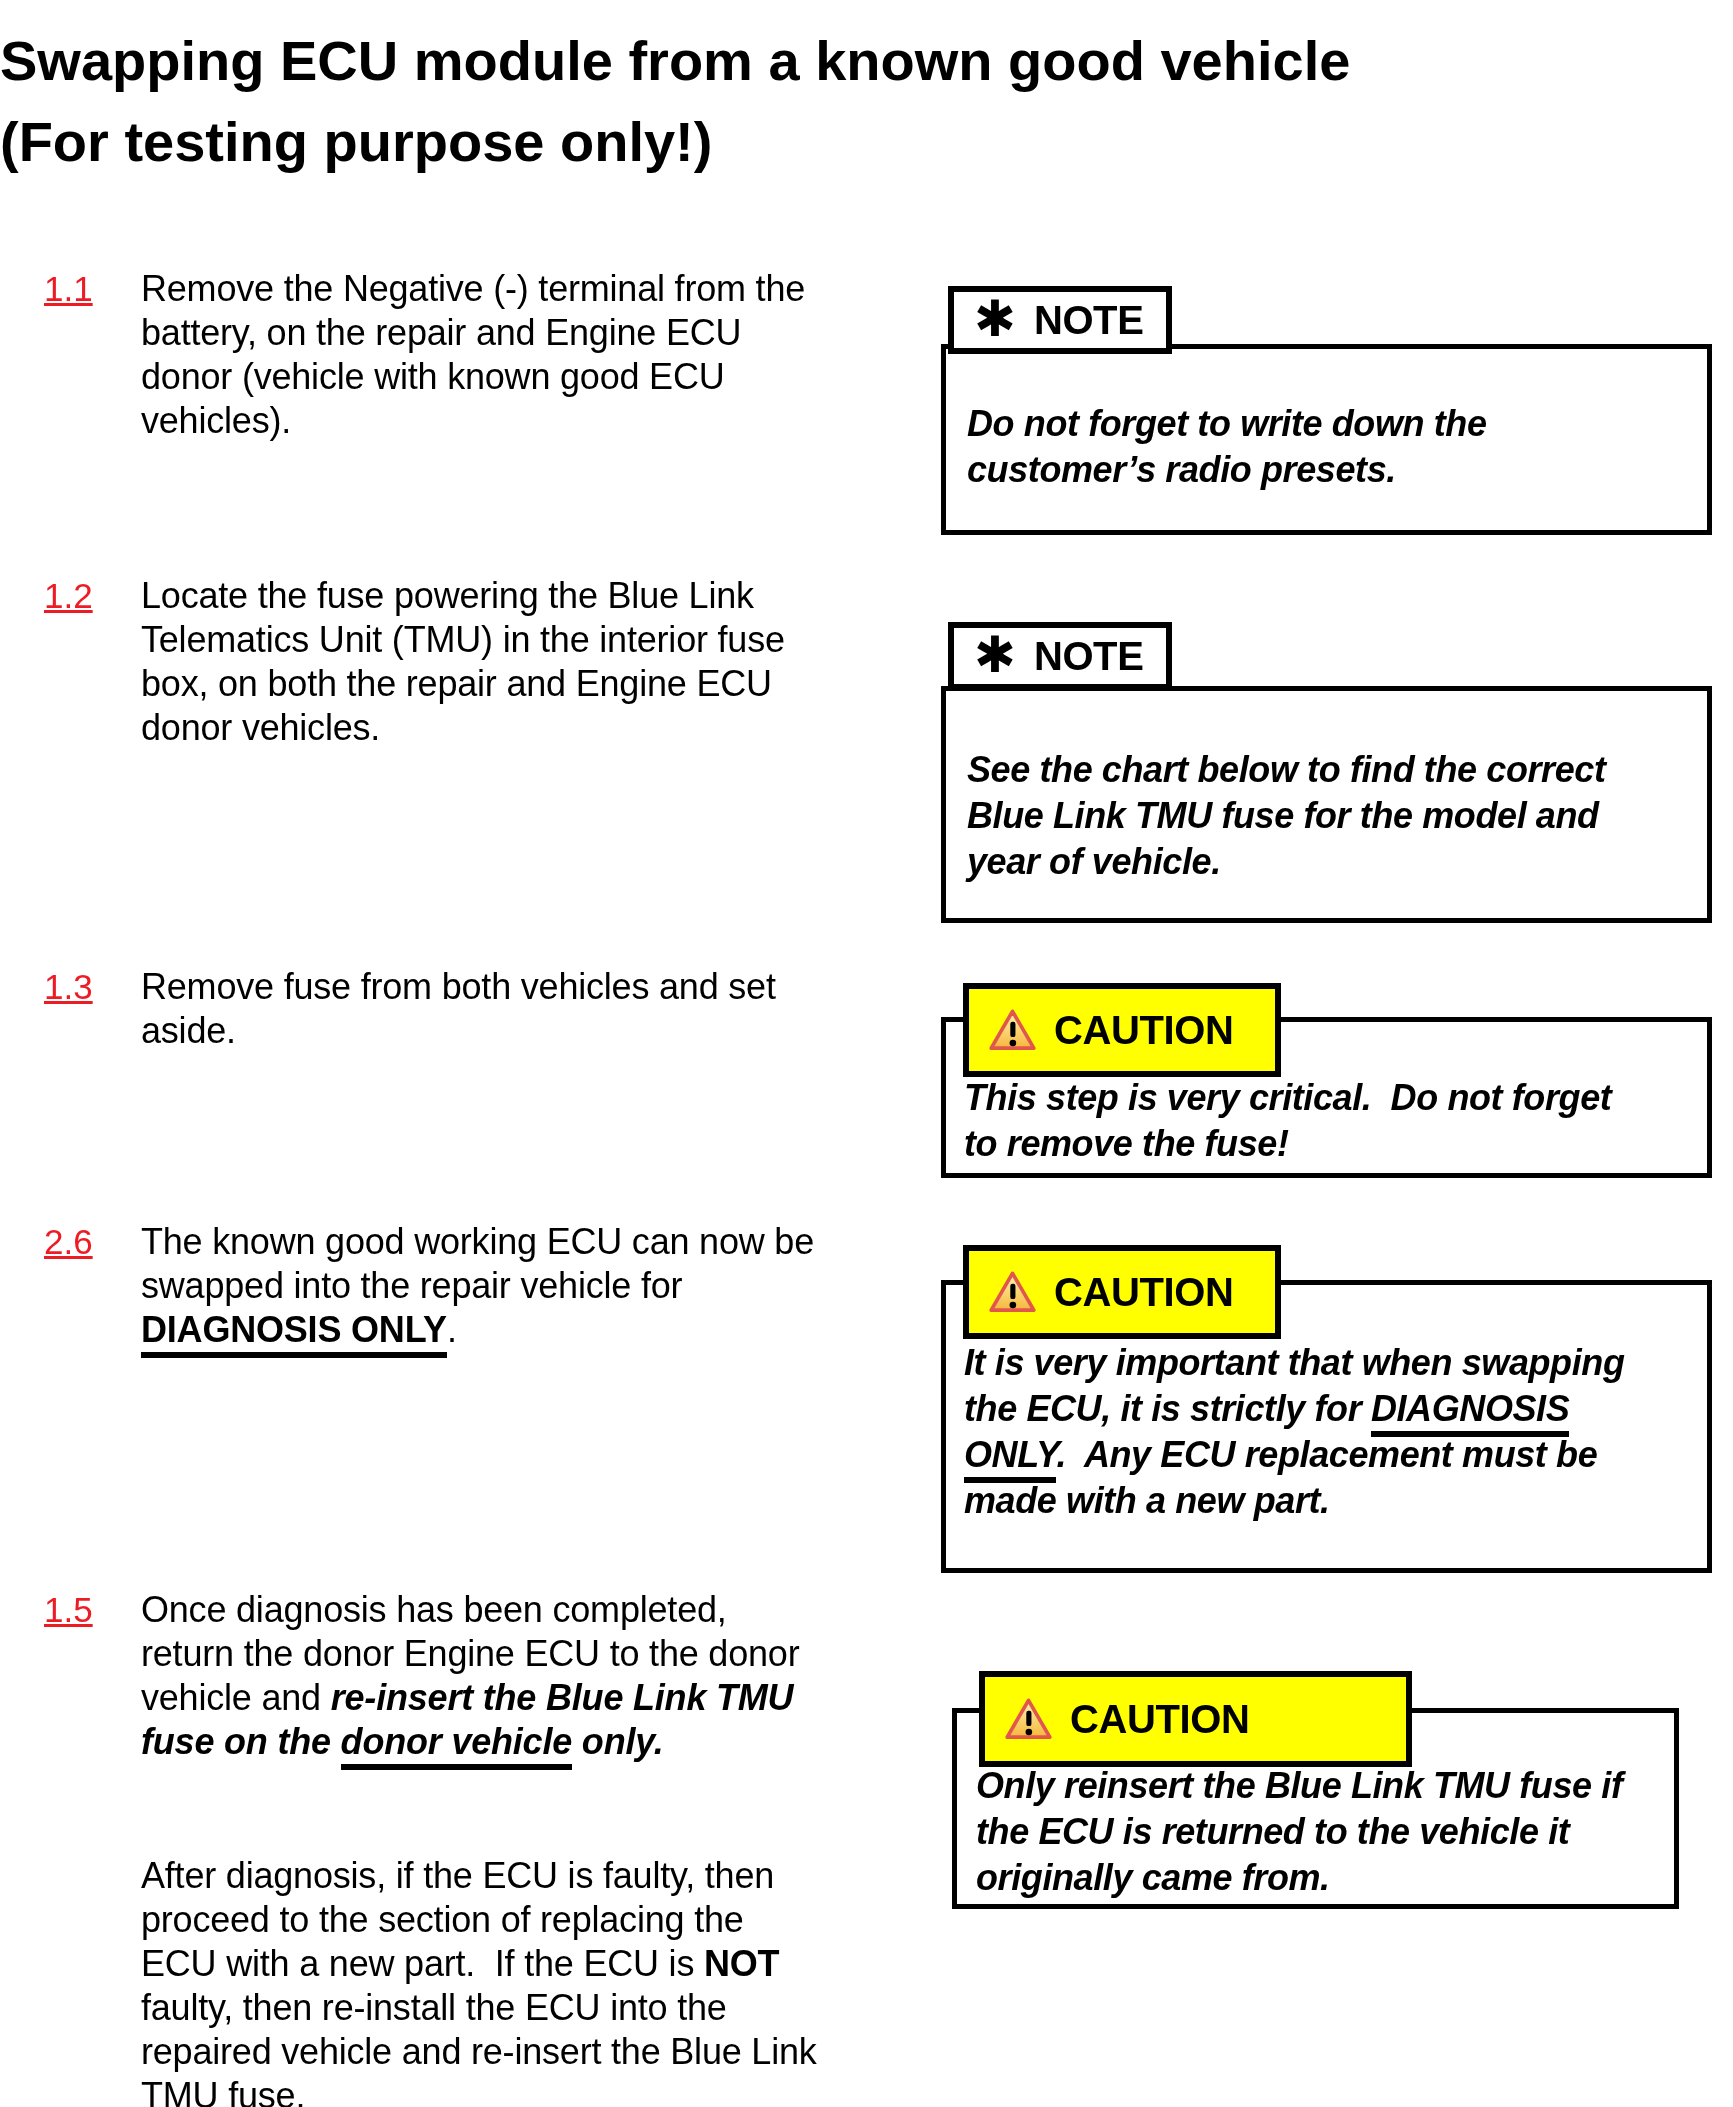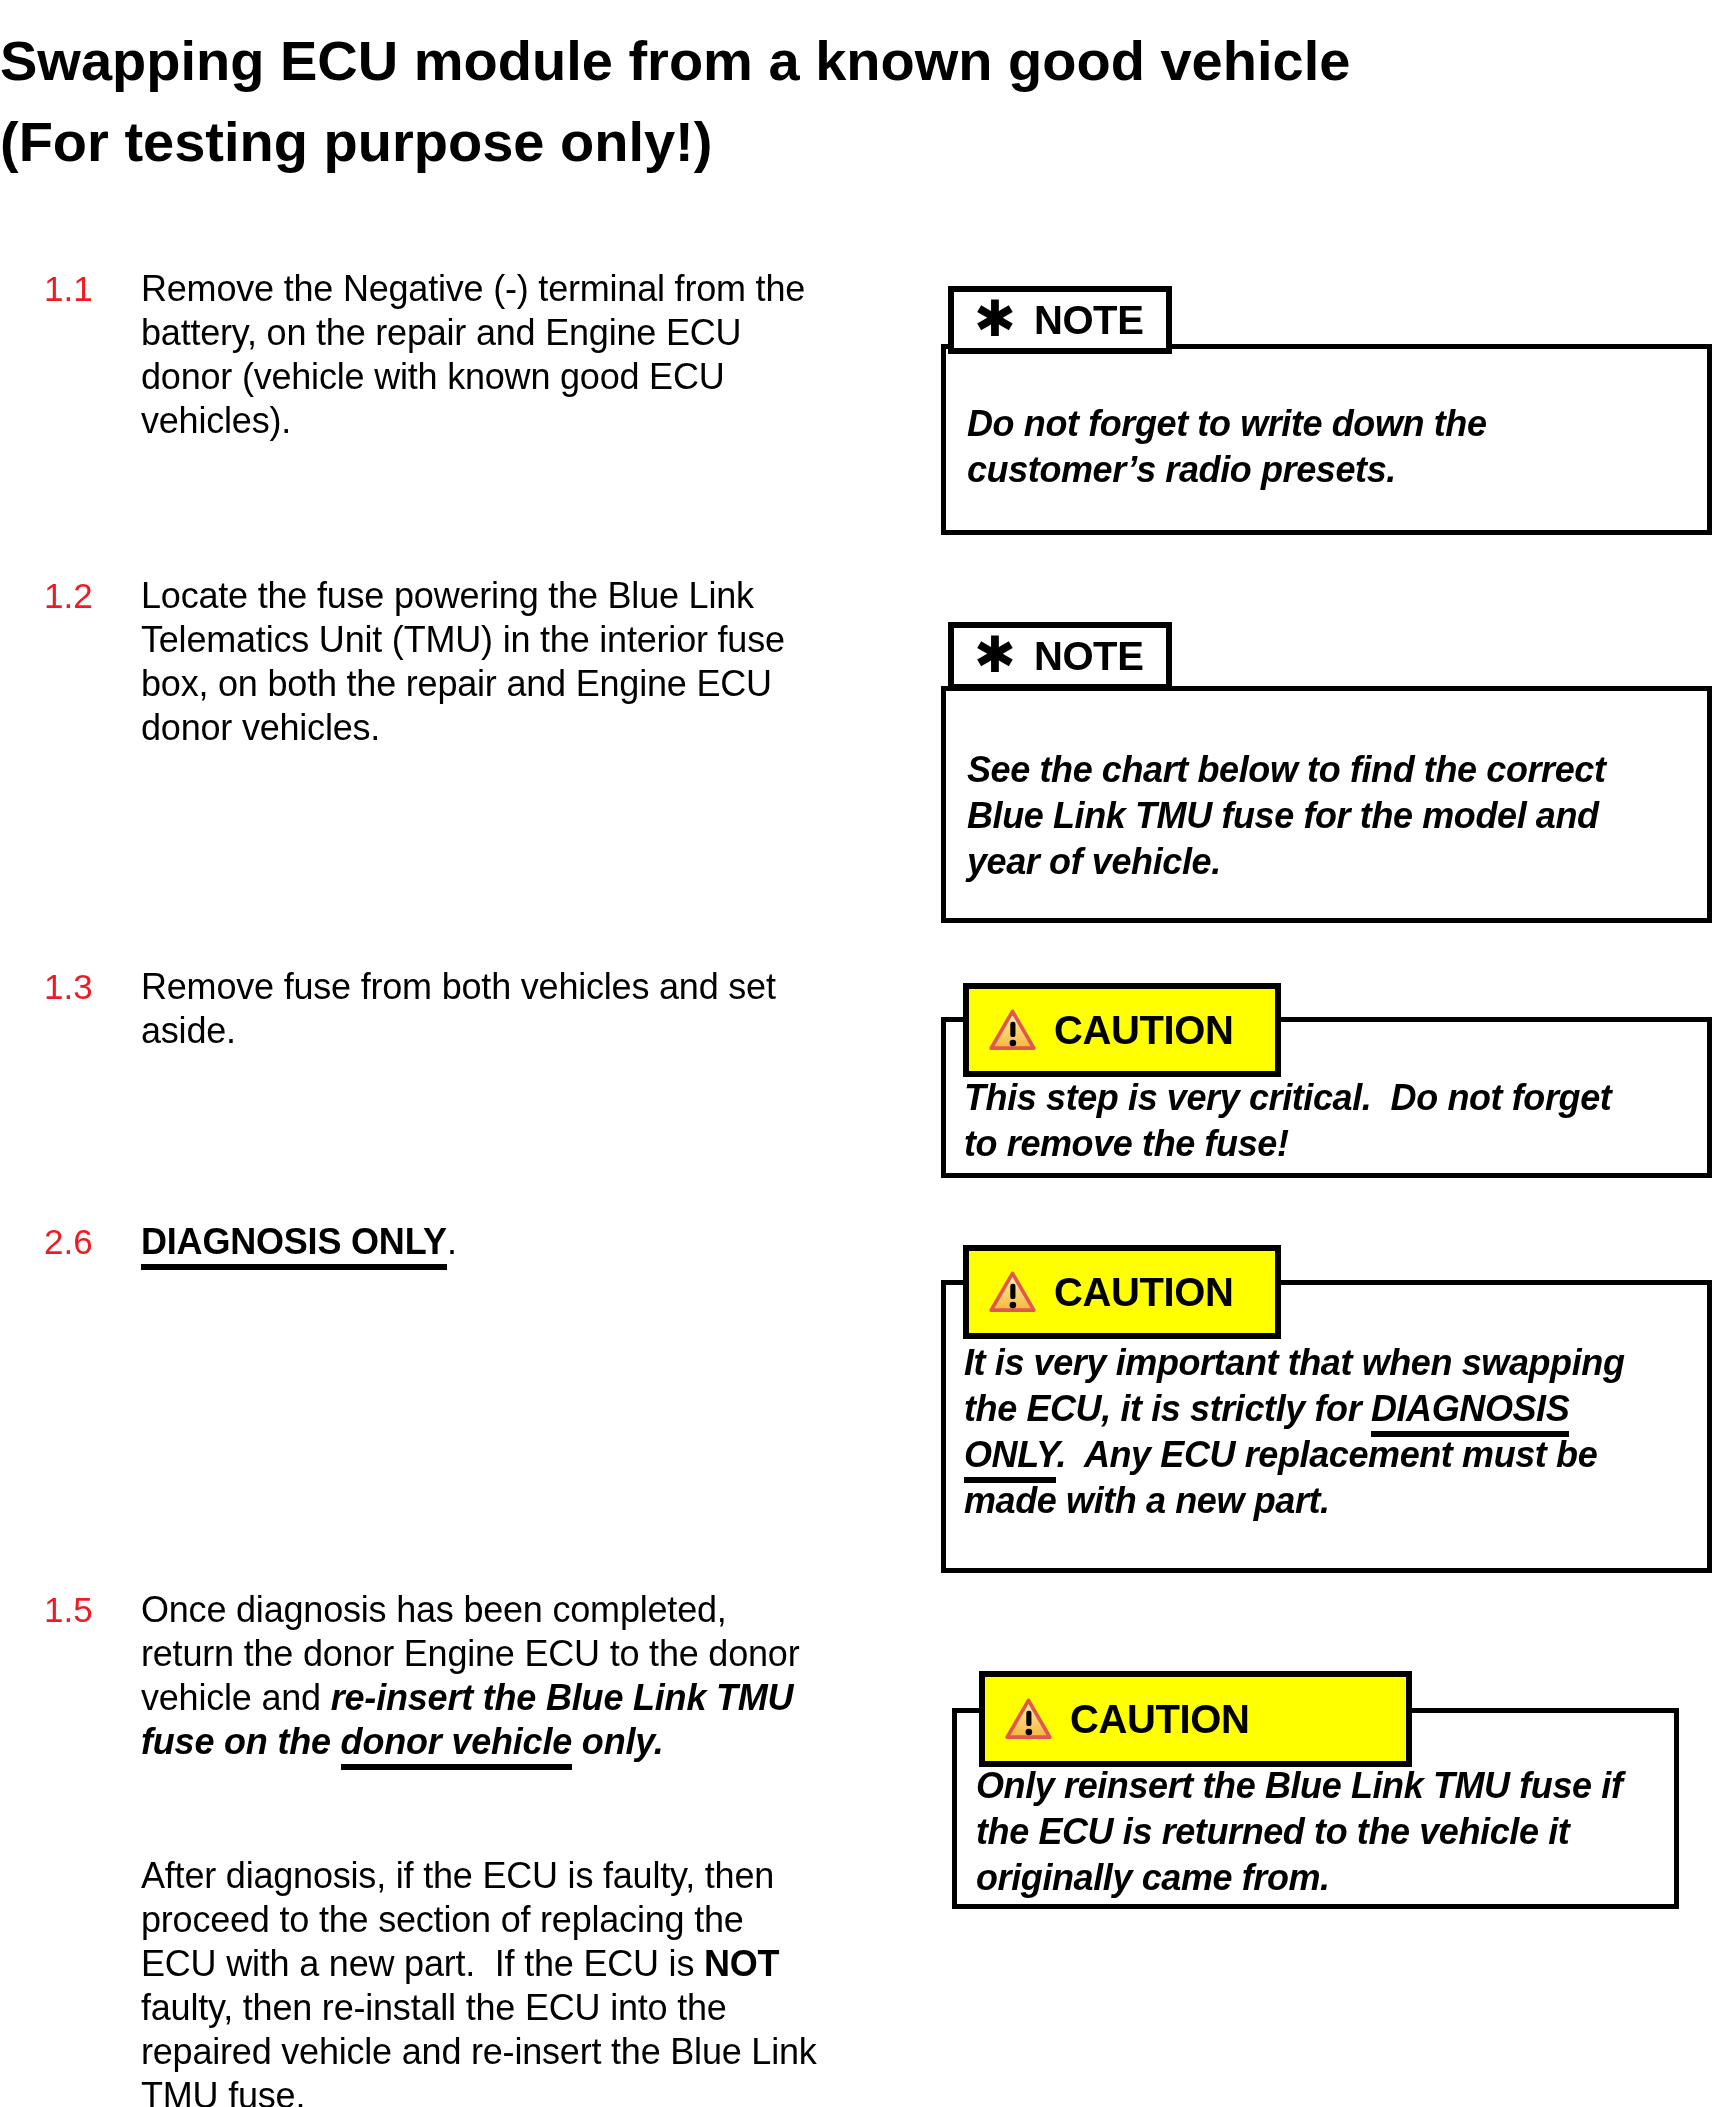--- a/index.html
+++ b/index.html
@@ -21,20 +21,21 @@
     font-size: 56px;
     line-height: 81px;
   }
   .step-num {
     position: absolute;
     left: 44px;
     font-size: 35px;
     line-height: 44px;
     color: var(--step-number-red, #ED1C24);
     white-space: pre;
+    text-decoration: underline;
   }
   .step-text {
     position: absolute;
     left: 141px;
     font-size: 36px;
     line-height: 44px;
     white-space: pre;
     letter-spacing: -0.2px;
   }
   .callout-body {
@@ -110,21 +111,23 @@
   </div>
 
   <div>
     <div class="step-num" style="top:965px">1.3</div>
     <div class="step-text" style="top:965px"><span>Remove fuse from both vehicles and set
 aside.</span></div>
   </div>
 
   <div>
     <div class="step-num" style="top:1220px">2.6</div>
-    <div class="step-text" style="top:1220px"><span class="b u">DIAGNOSIS ONLY</span><span>.</span></div>
+    <div class="step-text" style="top:1220px"><span>The known good working ECU can now be
+swapped into the repair vehicle for
+</span><span class="b u">DIAGNOSIS ONLY</span><span>.</span></div>
   </div>
 
   <div>
     <div class="step-num" style="top:1588px">1.5</div>
     <div class="step-text" style="top:1588px"><span>Once diagnosis has been completed,
 return the donor Engine ECU to the donor
 vehicle and </span><span class="b i">re-insert the Blue Link TMU
 fuse on the </span><span class="b i u">donor vehicle</span><span class="b i"> only.</span></div>
     <div class="step-text" style="top:1854px"><span>After diagnosis, if the ECU is faulty, then
 proceed to the section of replacing the

